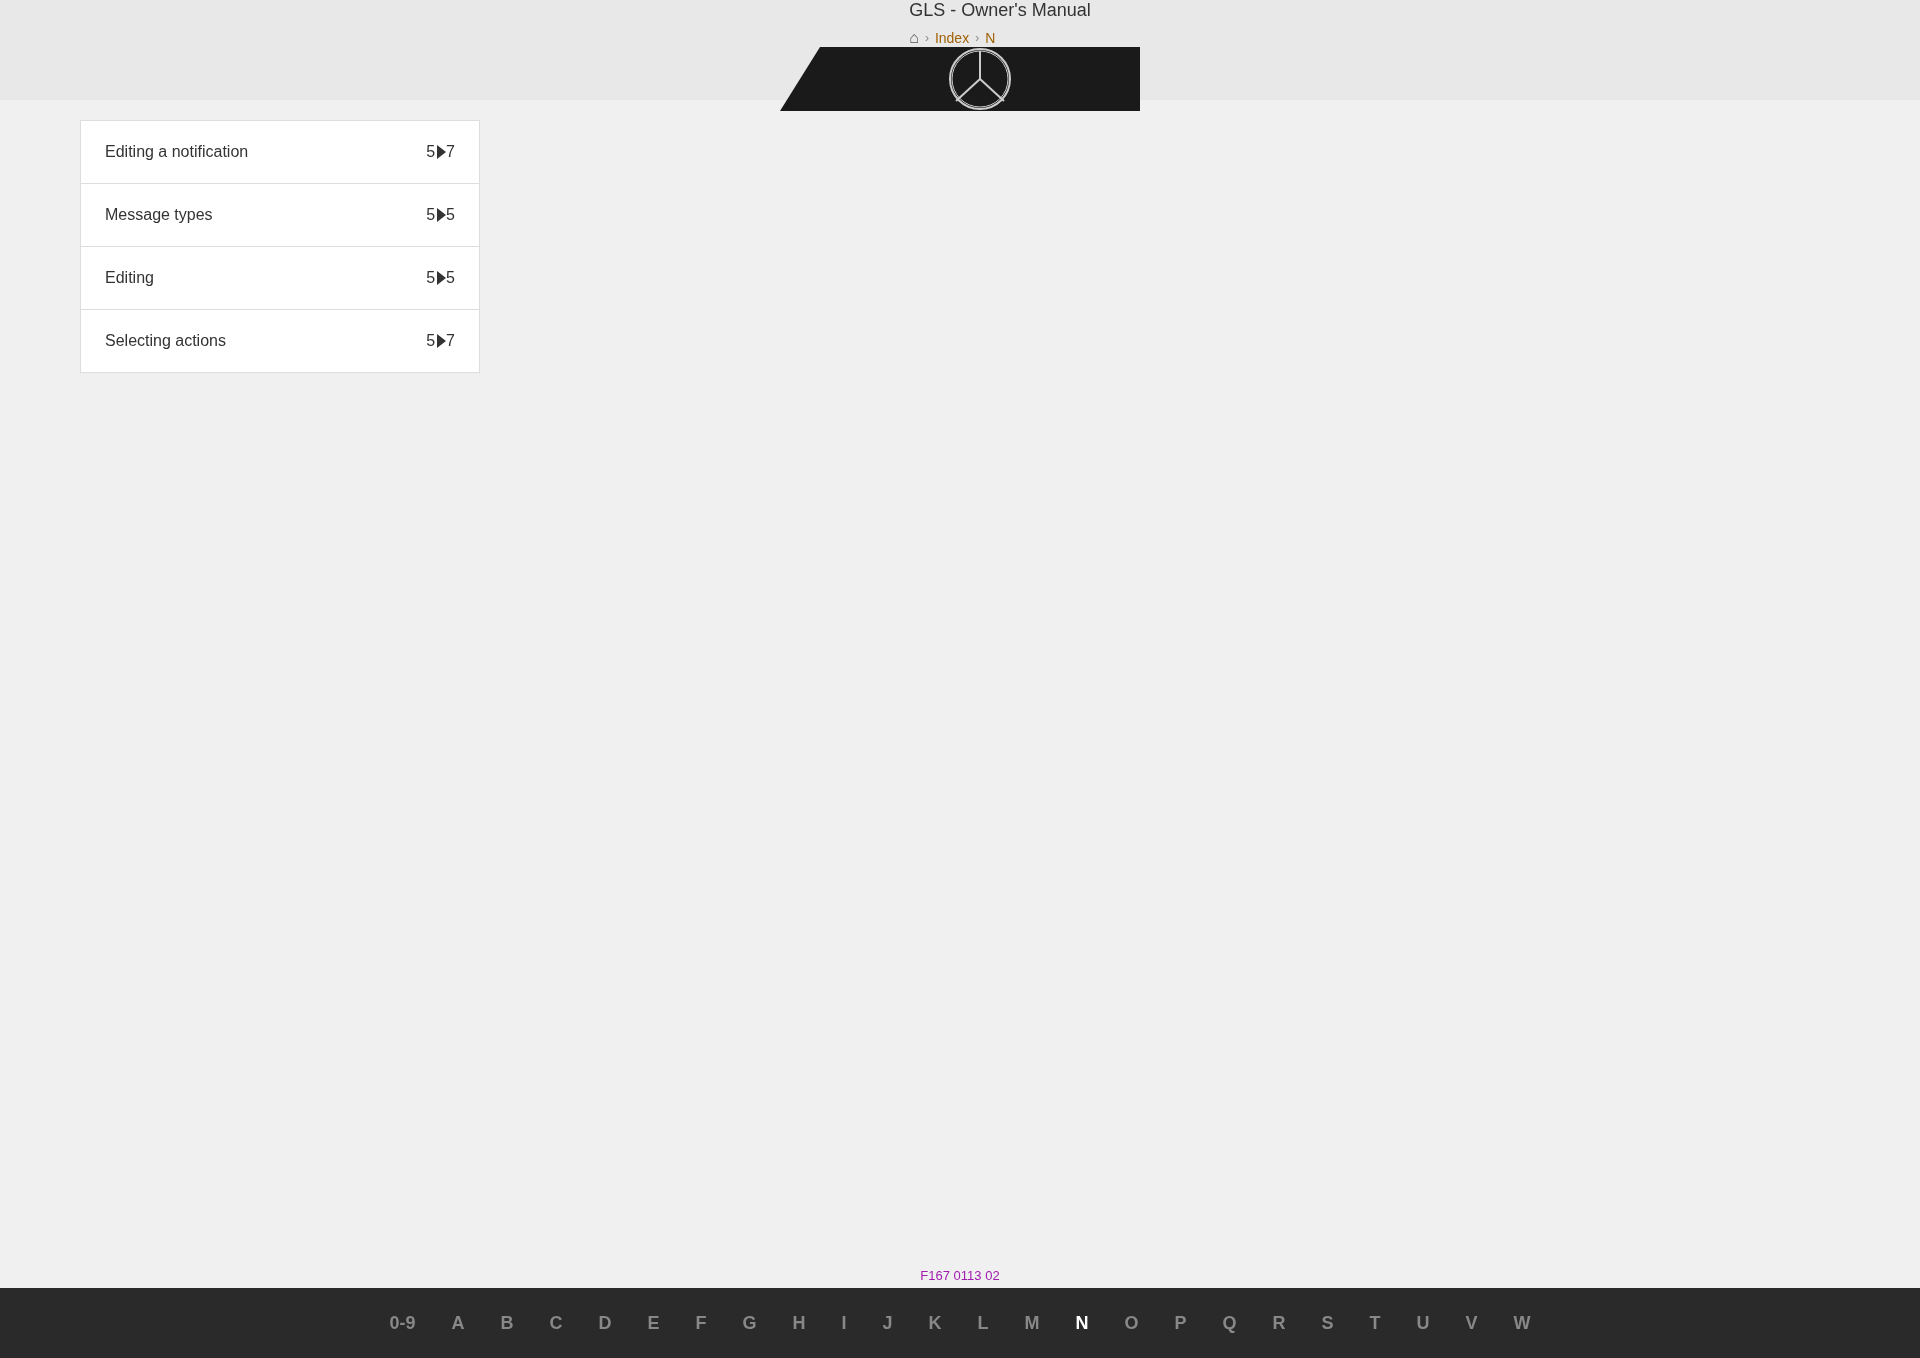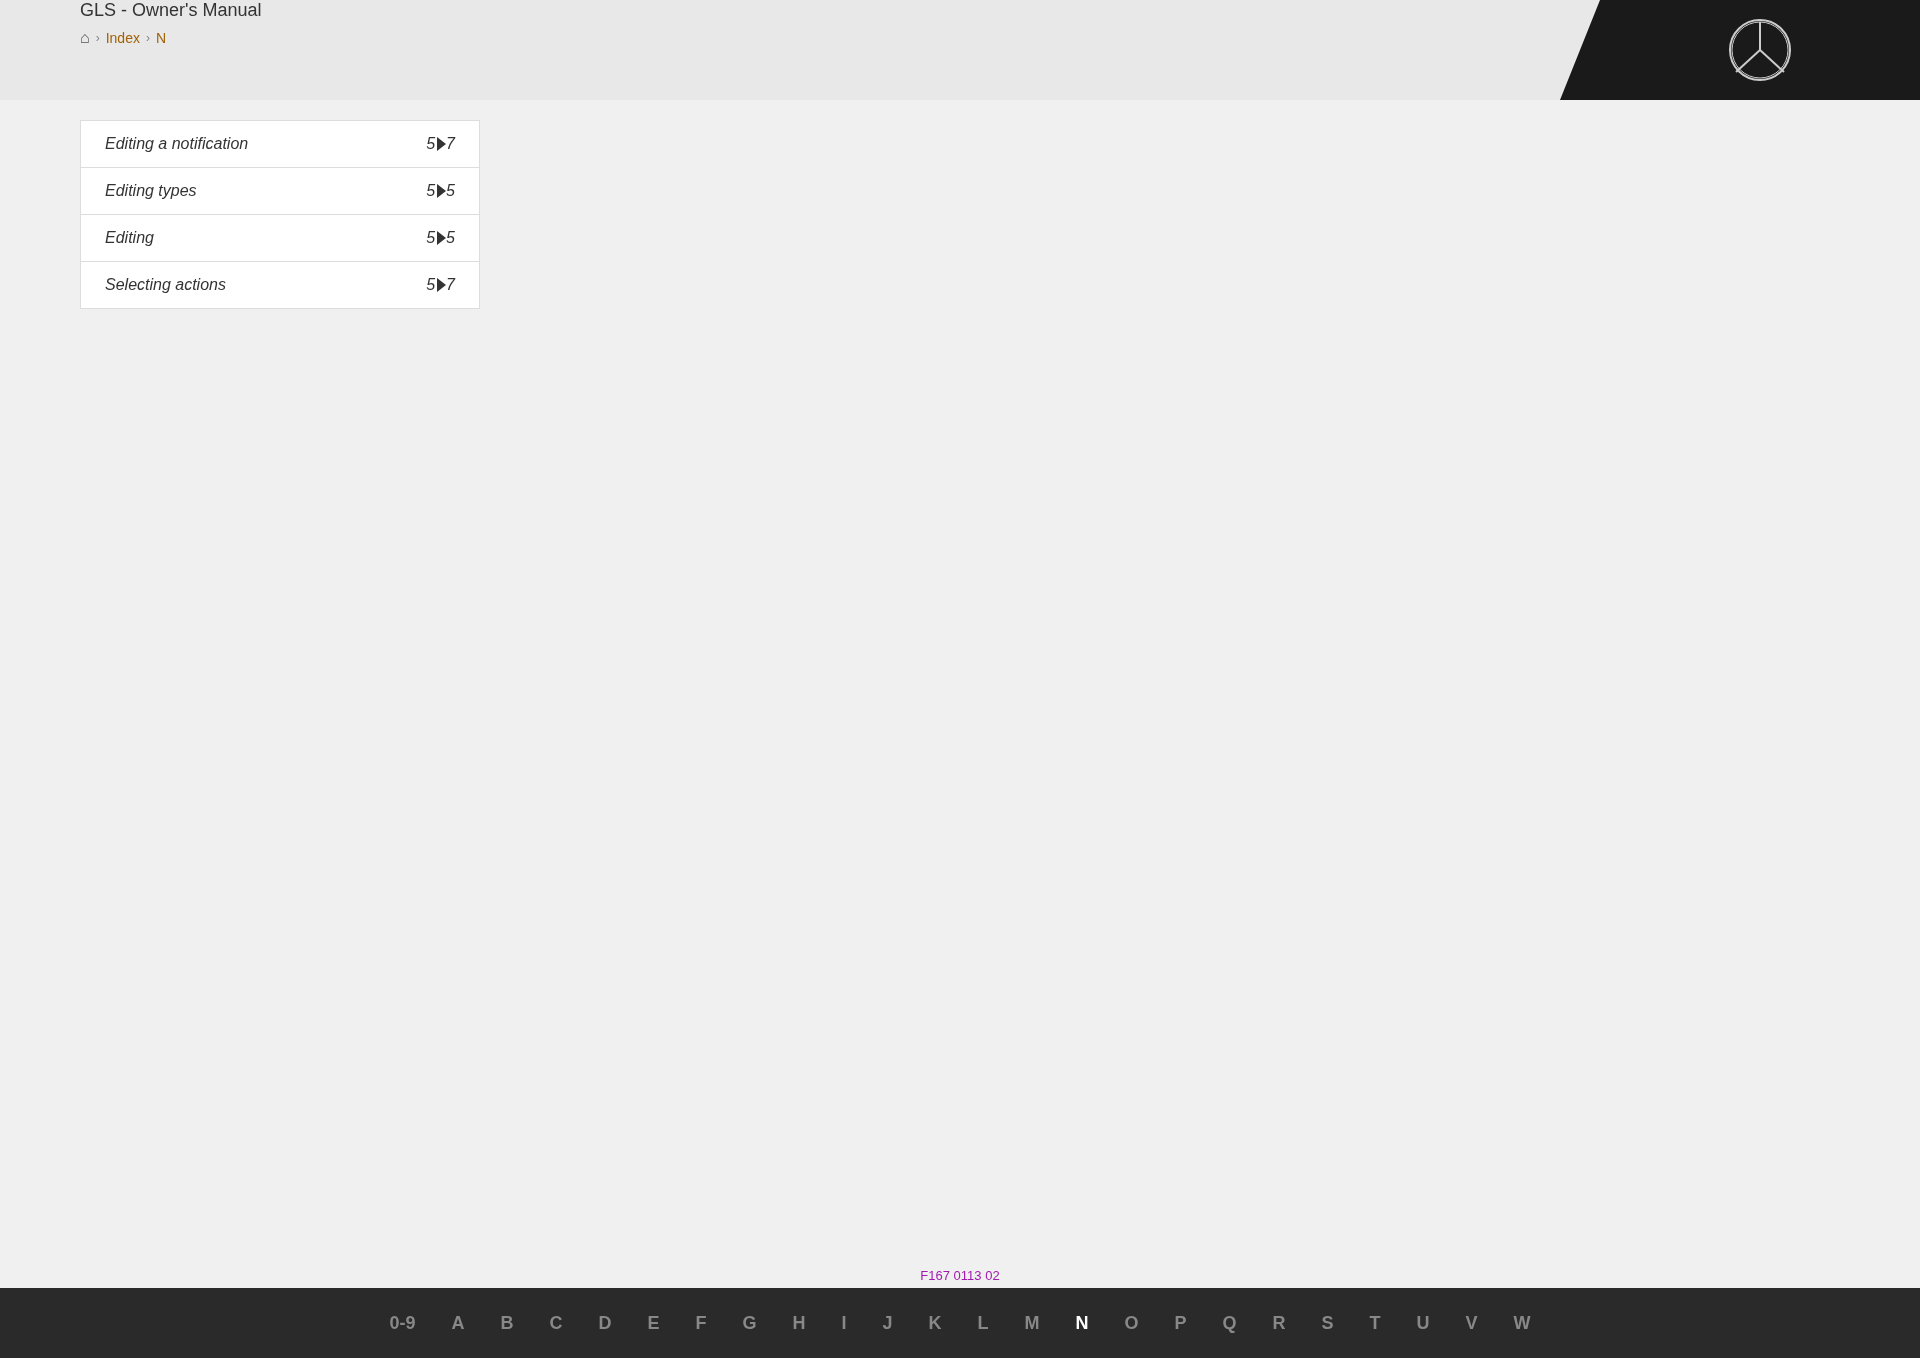--- a/index.html
+++ b/index.html
@@ -19,22 +19,23 @@
 
     
     .header {
       position: absolute;
       top: 0;
       left: 0;
       right: 0;
       height: 100px;
       background: #e8e8e8;
       display: flex;
-      align-items: flex-start;
+      align-items: center;
       justify-content: space-between;
+      flex-direction: column;
     }
 
     .header-left {
       padding-left: 80px;
     }
 
     .header-title {
       font-size: 18px;
       color: #333;
       font-weight: normal;
@@ -91,24 +92,23 @@
     .index-table {
       background: #fff;
       border: 1px solid #ddd;
       width: 400px;
     }
 
     .index-row {
       display: flex;
       justify-content: space-between;
       align-items: flex-end;
-      padding: 14px 24px;
+      padding: 22px 24px;
       border-bottom: 1px solid #ddd;
       cursor: pointer;
-      font-style: italic;
     }
 
     .index-row:last-child {
       border-bottom: none;
     }
 
     .index-row-label {
       font-size: 16px;
       color: #333;
     }
@@ -202,21 +202,21 @@
     <div class="index-row">
       <span class="index-row-label">Editing a notification</span>
       <span class="index-row-page">
         <span>5</span>
           <span class="page-arrow"></span>
           <span>7</span>
       </span>
     </div>
 
     <div class="index-row">
-      <span class="index-row-label">Editing types</span>
+      <span class="index-row-label">Message types</span>
       <span class="index-row-page">
         <span>5</span>
           <span class="page-arrow"></span>
           <span>5</span>
       </span>
     </div>
 
     <div class="index-row">
       <span class="index-row-label">Editing</span>
       <span class="index-row-page">

